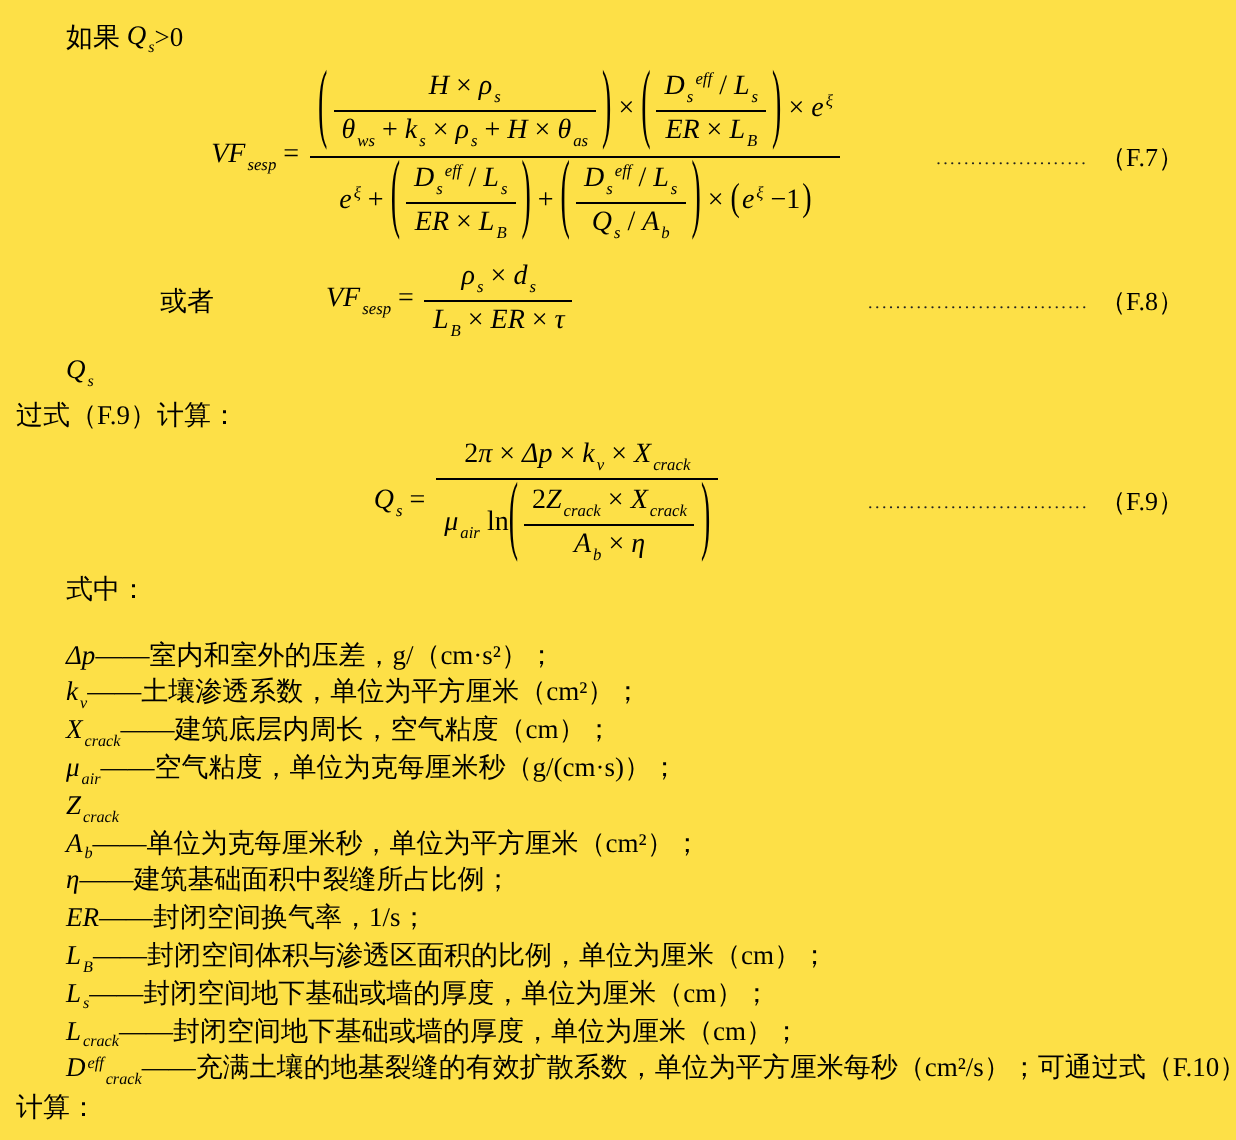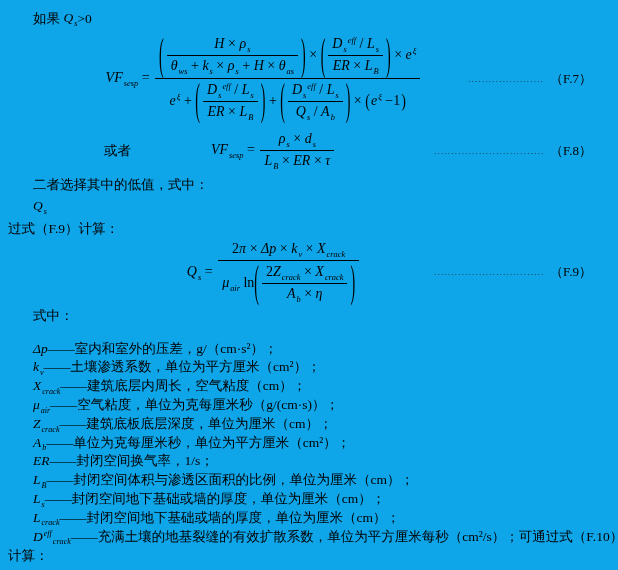--- a/index.html
+++ b/index.html
@@ -1,34 +1,34 @@
 <!DOCTYPE html>
 <html><head>
 <meta charset="utf-8">
 <style>
   html,body{margin:0;padding:0;background:#ffffff;}
   .doc{
     position:relative;
     width:618px;height:570px;
     box-sizing:border-box;
-    background:#0ea5e9;color:#000;
+    background:#fde047;color:#000;
     font-family:"Liberation Serif","DejaVu Serif",serif;
     font-size:13.5px;
     overflow:hidden;
     padding-top:9px;
   }
   .line{margin:0;line-height:20px;white-space:nowrap;}
   .indent{margin-left:33px;}
   .flush{margin-left:8px;}
 
   
   .eqline{position:relative;display:flex;align-items:center;}
   .eqline.center{justify-content:center;}
   .f7line{min-height:97px;padding-right:90px;}
-  .f8line{min-height:47px;padding-left:104px;gap:24px;}
+  .f8line{min-height:47px;padding-left:80px;}
   .f9line{min-height:66px;padding-right:70px;}
   .lead{margin-right:56px;}
   .eq{font-size:14px;}
   .eqright{position:absolute;right:26px;top:50%;transform:translateY(-50%);display:inline-flex;align-items:center;}
   .dots{font-size:9px;letter-spacing:1.2px;color:#222;overflow:hidden;max-width:110px;display:inline-block;white-space:nowrap;}
   .eqnum{margin-left:6px;font-size:13px;white-space:nowrap;}
 
   
   .mrow{display:inline-flex;align-items:center;white-space:pre;}
   .mr,.mv{white-space:pre;line-height:1.35;}
@@ -67,42 +67,42 @@
 
   <div class="eqline f8line">
     <span class="lead">或者</span>
     <span class="eq"><span class="mrow"><span class="mb"><span class="mv">VF</span><span class="msub"><span class="mv">sesp</span></span></span><span class="mr"> = </span><span class="mfrac"><span class="fnum"><span class="mrow"><span class="mb"><span class="mv">ρ</span><span class="msub"><span class="mv">s</span></span></span><span class="mr"> × </span><span class="mb"><span class="mv">d</span><span class="msub"><span class="mv">s</span></span></span></span></span><span class="fden"><span class="mrow"><span class="mb"><span class="mv">L</span><span class="msub"><span class="mv">B</span></span></span><span class="mr"> × </span><span class="mv">ER</span><span class="mr"> × </span><span class="mv">τ</span></span></span></span></span></span>
     <span class="eqright">
       <span class="dots">...................................</span>
       <span class="eqnum">（F.8）</span>
     </span>
   </div>
 
-  <p class="line indent para">二者选择其中的低值，式中：</p>
 
   <p class="line indent qs2"><span><span class="mrow"><span class="mb"><span class="mv">Q</span><span class="msub"><span class="mv">s</span></span></span></span></span></p>
   <p class="line flush qs2">过式（F.9）计算：</p>
 
   <div class="eqline center f9line">
     <span class="eq"><span class="mrow"><span class="mb"><span class="mv">Q</span><span class="msub"><span class="mv">s</span></span></span><span class="mr"> = </span><span class="mfrac"><span class="fnum"><span class="mrow"><span class="mr">2</span><span class="mv">π</span><span class="mr"> × </span><span class="mv">Δp</span><span class="mr"> × </span><span class="mb"><span class="mv">k</span><span class="msub"><span class="mv">v</span></span></span><span class="mr"> × </span><span class="mb"><span class="mv">X</span><span class="msub"><span class="mv">crack</span></span></span></span></span><span class="fden"><span class="mrow"><span class="mb"><span class="mv">μ</span><span class="msub"><span class="mv">air</span></span></span><span class="mr"> ln</span><span class="mpar"><span class="pglyph" style="transform: scaleY(3.15);">(</span><span class="pinner"><span class="mfrac"><span class="fnum"><span class="mrow"><span class="mr">2</span><span class="mb"><span class="mv">Z</span><span class="msub"><span class="mv">crack</span></span></span><span class="mr"> × </span><span class="mb"><span class="mv">X</span><span class="msub"><span class="mv">crack</span></span></span></span></span><span class="fden"><span class="mrow"><span class="mb"><span class="mv">A</span><span class="msub"><span class="mv">b</span></span></span><span class="mr"> × </span><span class="mv">η</span></span></span></span></span><span class="pglyph" style="transform: scaleY(3.15);">)</span></span></span></span></span></span></span>
     <span class="eqright">
       <span class="dots">................................</span>
       <span class="eqnum">（F.9）</span>
     </span>
   </div>
 
   <p class="line indent">式中：</p>
 
   <div class="varlist">
       <div class="varline"><span class="vsym"><span class="mv">Δp</span></span><span class="vdesc">——室内和室外的压差，g/（cm·s²）；</span></div>
       <div class="varline"><span class="vsym"><span class="mb"><span class="mv">k</span><span class="msub"><span class="mv">v</span></span></span></span><span class="vdesc">——土壤渗透系数，单位为平方厘米（cm²）；</span></div>
       <div class="varline"><span class="vsym"><span class="mb"><span class="mv">X</span><span class="msub"><span class="mv">crack</span></span></span></span><span class="vdesc">——建筑底层内周长，空气粘度（cm）；</span></div>
       <div class="varline"><span class="vsym"><span class="mb"><span class="mv">μ</span><span class="msub"><span class="mv">air</span></span></span></span><span class="vdesc">——空气粘度，单位为克每厘米秒（g/(cm·s)）；</span></div>
-      <div class="varline"><span class="vsym"><span class="mb"><span class="mv">Z</span><span class="msub"><span class="mv">crack</span></span></span></span><span class="vdesc">——建筑底板底层深度，单位为厘米（cm）；</span></div>
+      <div class="varline"><span class="vsym"><span class="mb"><span class="mv">Z</span><span class="msub"><span class="mv">crack</span></span></span></span></div>
       <div class="varline"><span class="vsym"><span class="mb"><span class="mv">A</span><span class="msub"><span class="mv">b</span></span></span></span><span class="vdesc">——单位为克每厘米秒，单位为平方厘米（cm²）；</span></div>
+      <div class="varline"><span class="vsym"><span class="mv">η</span></span><span class="vdesc">——建筑基础面积中裂缝所占比例；</span></div>
       <div class="varline"><span class="vsym"><span class="mv">ER</span></span><span class="vdesc">——封闭空间换气率，1/s；</span></div>
       <div class="varline"><span class="vsym"><span class="mb"><span class="mv">L</span><span class="msub"><span class="mv">B</span></span></span></span><span class="vdesc">——封闭空间体积与渗透区面积的比例，单位为厘米（cm）；</span></div>
       <div class="varline"><span class="vsym"><span class="mb"><span class="mv">L</span><span class="msub"><span class="mv">s</span></span></span></span><span class="vdesc">——封闭空间地下基础或墙的厚度，单位为厘米（cm）；</span></div>
       <div class="varline"><span class="vsym"><span class="mb"><span class="mv">L</span><span class="msub"><span class="mv">crack</span></span></span></span><span class="vdesc">——封闭空间地下基础或墙的厚度，单位为厘米（cm）；</span></div>
       <div class="varline"><span class="vsym"><span class="mb"><span class="mv">D</span><span class="msup"><span class="mv">eff</span></span><span class="msub"><span class="mv">crack</span></span></span></span><span class="vdesc">——充满土壤的地基裂缝的有效扩散系数，单位为平方厘米每秒（cm²/s）；可通过式（F.10）</span></div>
     </div>
 
   <p class="line flush">计算：</p>
 
 </div>

